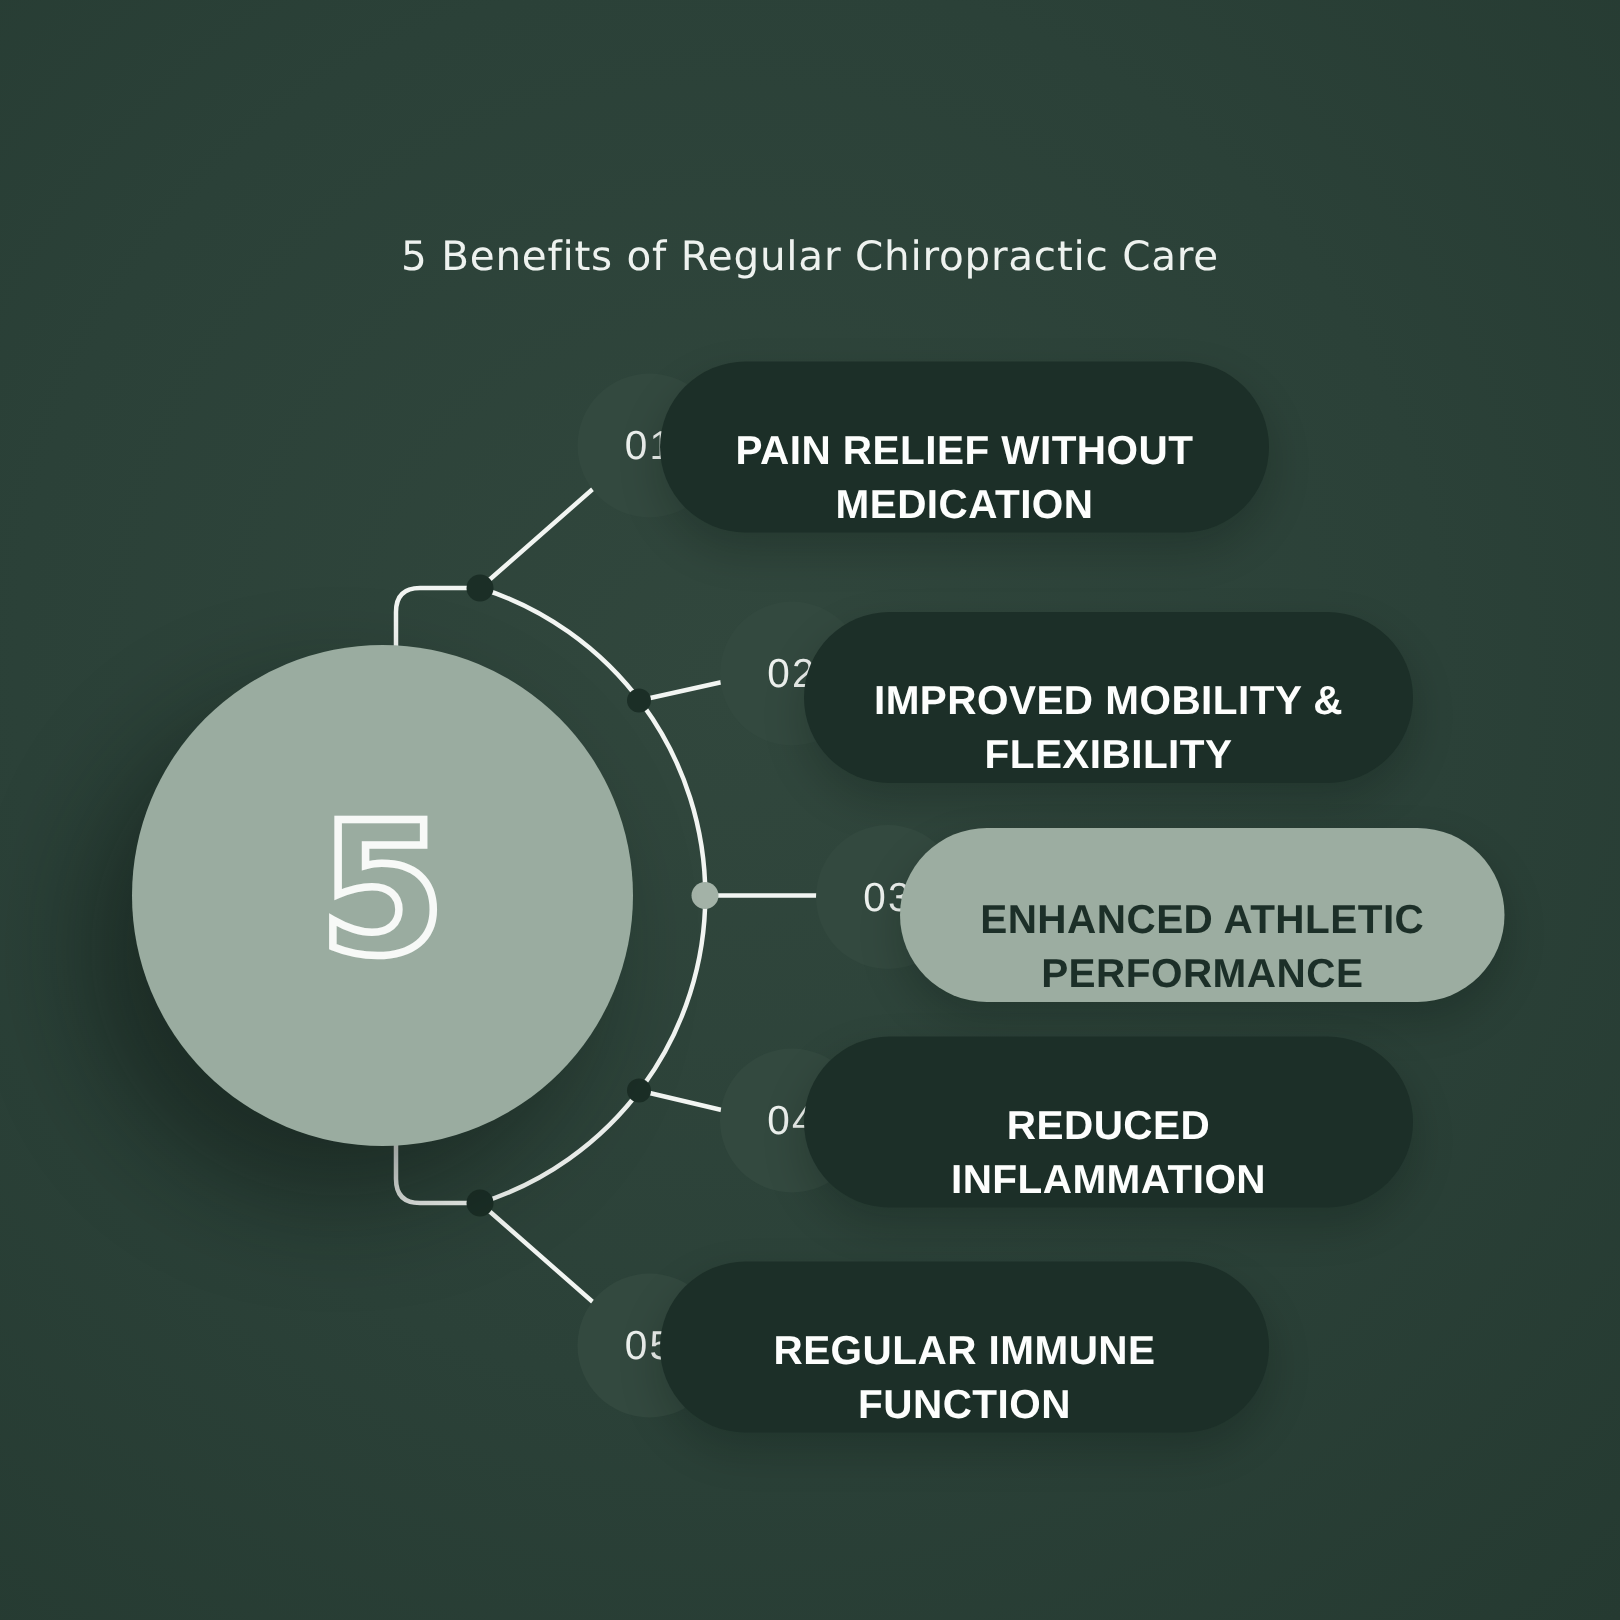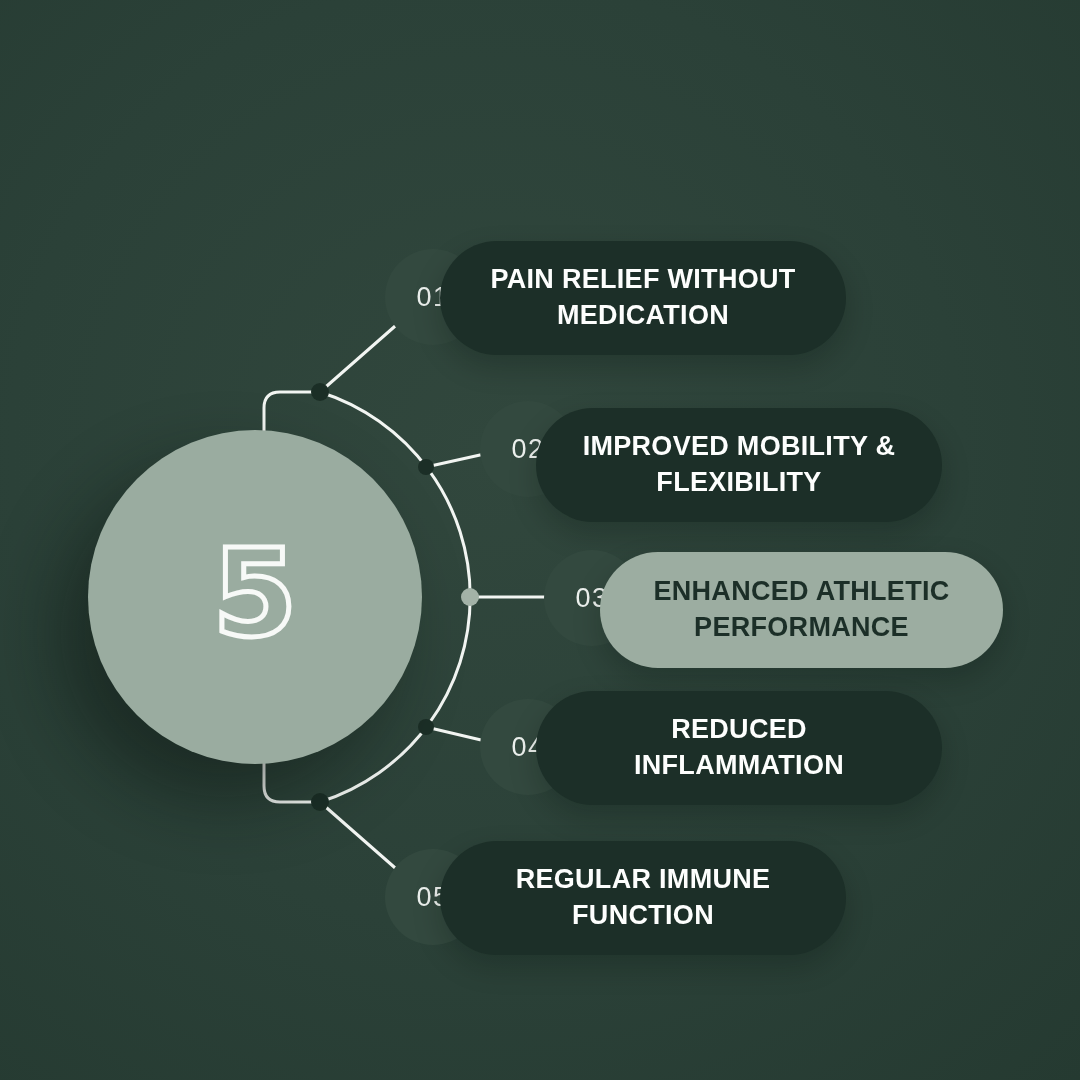--- a/index.html
+++ b/index.html
@@ -37,21 +37,21 @@
     line-height:1.38; letter-spacing:0.5px;
   }
 
   .num-badge {
     position:absolute; width:96px; height:96px; border-radius:50%;
     background:#33493f; display:flex; align-items:center; justify-content:center;
     font-size:27px; font-weight:500; color:#edf1ee; letter-spacing:1.5px;
   }
   .pill {
     position:absolute; height:114px; border-radius:60px;
-    display:flex; align-items:center; justify-content:center; text-align:center;
+    display:flex; align-items:flex-end; justify-content:center; text-align:center;
     font-weight:700; font-size:27px; line-height:1.33; letter-spacing:0.3px;
     box-shadow:0 12px 28px rgba(6,14,10,0.22);
   }
   .pill.dark  { background:#1c2f28; color:#fdfefd; }
   .pill.light { background:#9cada1; color:#1c2f28; }
 
   
   .badge-1 { left:385px; top:249px; }
   .pill-1  { left:440px; top:241px; width:406px; }
   .pill-1 span { max-width:340px; }
@@ -70,20 +70,21 @@
   
   .badge-5 { left:385px; top:849px; }
   .pill-5  { left:440px; top:841px; width:406px; }
   .pill-5 span { max-width:290px; }
 </style>
 </head>
 <body>
 
 <div class="canvas">
 
+  <div class="title">5 Benefits of Regular Chiropractic Care</div>
 
   <svg class="connector-svg" viewBox="0 0 1080 1080" aria-hidden="true">
     <path d="M 320 392 A 215 215 0 0 1 320 802"></path>
     <path d="M 320 392 L 280 392 Q 264 392 264 408 L 264 444"></path>
     <path d="M 320 802 L 280 802 Q 264 802 264 786 L 264 750"></path>
     <path d="M 320 392 L 418 306"></path>
     <path d="M 426 467 L 498 451"></path>
     <path d="M 470 597 L 562 597"></path>
     <path d="M 426 727 L 498 744"></path>
     <path d="M 320 802 L 418 888"></path>

